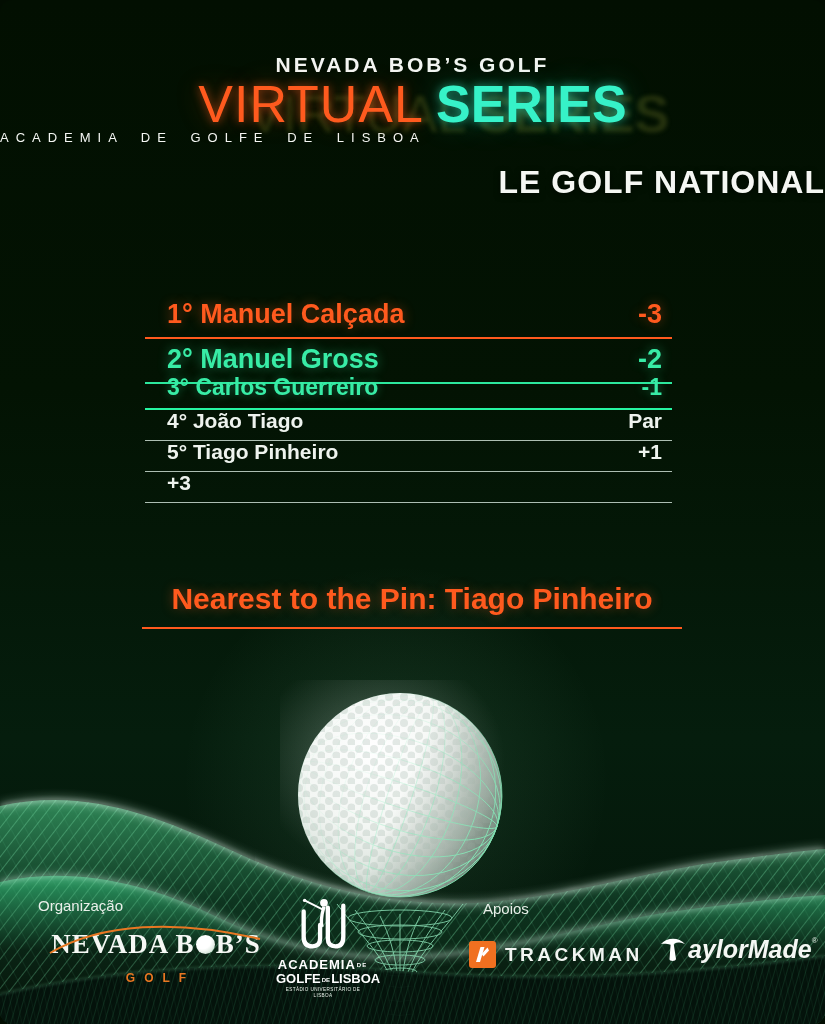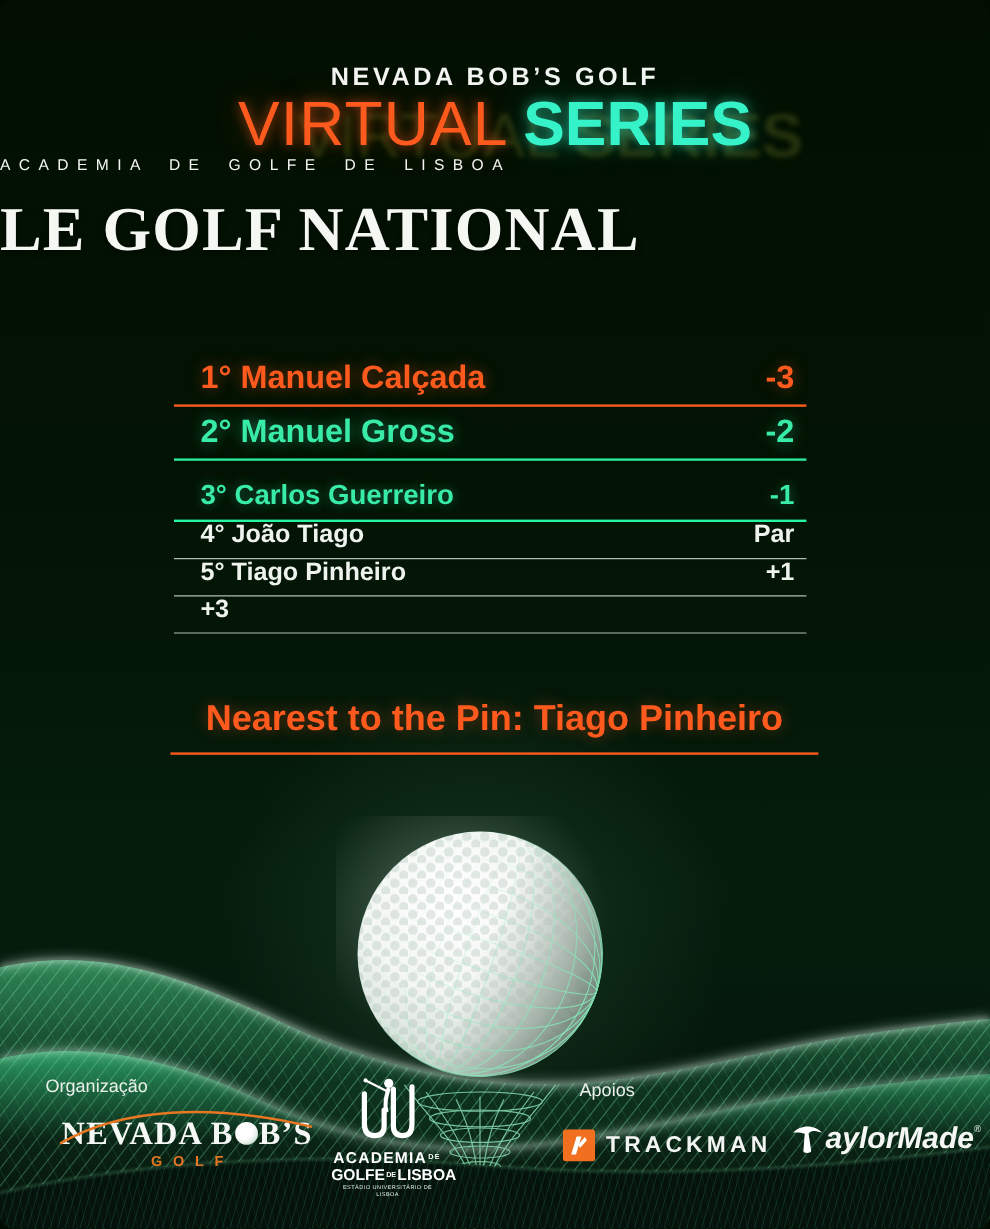--- a/index.html
+++ b/index.html
@@ -25,51 +25,51 @@
   .w1{font-weight:400;color:var(--orange);letter-spacing:1px;
       text-shadow:0 0 10px rgba(255,90,30,.6),0 0 28px rgba(255,90,30,.33);}
   .w2{font-weight:800;color:var(--teal);margin-left:12px;
       text-shadow:0 0 10px rgba(54,242,200,.55),0 0 30px rgba(54,242,200,.3);}
   .ghost{position:absolute;z-index:1;left:50%;top:0;font-size:52px;line-height:1;
       transform:translate(calc(-50% + 46px),10px);color:rgba(95,105,35,.38);
       filter:blur(2px);white-space:nowrap;}
   .ghost .g2{font-weight:800;margin-left:12px;}
   .academy{position:absolute;top:131px;left:0;right:0;text-align:left;
     font-weight:400;font-size:13px;line-height:1;letter-spacing:7px;word-spacing:7px;color:#f5f7f4;}
-  .course{position:absolute;top:166px;left:0;width:100%;margin:0;text-align:left;z-index:5;
-    font-weight:800;font-size:52px;line-height:1;letter-spacing:1px;color:#f5f7f3;
-    text-shadow:0 2px 6px rgba(0,0,0,.55);font-family:Liberation Serif, serif;}
+  .course{position:absolute;top:166px;left:0;width:100%;margin:0;text-align:right;z-index:5;
+    font-weight:800;font-size:32px;line-height:1;letter-spacing:1px;color:#f5f7f3;
+    text-shadow:0 2px 6px rgba(0,0,0,.55);}
 
   
   .board{position:absolute;left:145px;top:296px;width:527px;z-index:5;}
   .row{display:flex;justify-content:space-between;align-items:flex-end;
     box-sizing:border-box;padding:0 10px 7px 22px;border-bottom:2px solid transparent;}
   .tier-first {height:43px;font-size:27px;font-weight:700;color:var(--orange);
     border-color:var(--orange);text-shadow:0 0 12px rgba(255,90,30,.45);}
   .tier-second{height:45px;font-size:27px;font-weight:700;color:var(--mint);
     border-color:#2ce89d;text-shadow:0 0 12px rgba(56,236,166,.45);}
-  .tier-third {height:51px;font-size:23px;font-weight:700;color:var(--mint);
+  .tier-third {height:26px;font-size:23px;font-weight:700;color:var(--mint);
     border-color:#26f5a2;text-shadow:0 0 10px rgba(56,236,166,.4);}
   .tier-normal{height:31px;font-size:21px;font-weight:700;color:#eef3ee;
     border-bottom-width:1px;border-color:rgba(216,232,222,.8);}
 
   .ntp{position:absolute;left:142px;top:584px;width:540px;z-index:5;text-align:center;
     font-weight:700;font-size:30px;line-height:1;color:var(--orange);
     padding-bottom:13px;border-bottom:2px solid var(--orange);
     text-shadow:0 0 12px rgba(255,90,30,.4);}
 
   
   .org-label{position:absolute;left:38px;top:897px;font-size:15px;color:#eaf0ea;z-index:5;}
   .nb-logo{position:absolute;left:50px;top:930px;width:212px;z-index:5;text-align:center;}
   .nb-arc{position:absolute;left:-4px;top:-15px;width:222px;height:42px;}
   .nb-text{font-family:"Liberation Serif",serif;font-weight:700;font-size:27px;line-height:1.1;
     color:#f6f8f5;letter-spacing:1px;white-space:nowrap;display:flex;align-items:center;justify-content:center;}
   .nb-ball{display:inline-block;width:19px;height:19px;border-radius:50%;margin:0 1px;
     background:radial-gradient(circle at 35% 30%, #ffffff 45%, #e2ece4 68%, #8fba9e 100%);}
-  .nb-golf{margin-top:1px;font-weight:700;font-size:12px;letter-spacing:9px;padding-left:9px;
+  .nb-golf{margin-top:11px;font-weight:700;font-size:12px;letter-spacing:9px;padding-left:9px;
     color:var(--logo-orange);}
 
   .agl-logo{position:absolute;left:276px;top:896px;width:94px;z-index:5;text-align:center;color:#fff;}
   .agl-mono{display:block;margin:0 auto 2px;}
   .agl-l1{font-weight:700;font-size:13px;line-height:1.1;letter-spacing:1px;}
   .agl-l2{font-weight:700;font-size:13px;line-height:1.1;}
   .agl-sm{font-size:6px;vertical-align:middle;margin:0 1px;}
   .agl-tag{font-size:4.6px;line-height:1.5;letter-spacing:.4px;color:#e8efe8;}
 
   .apoios-label{position:absolute;left:483px;top:900px;font-size:15px;color:#eaf0ea;z-index:5;}

